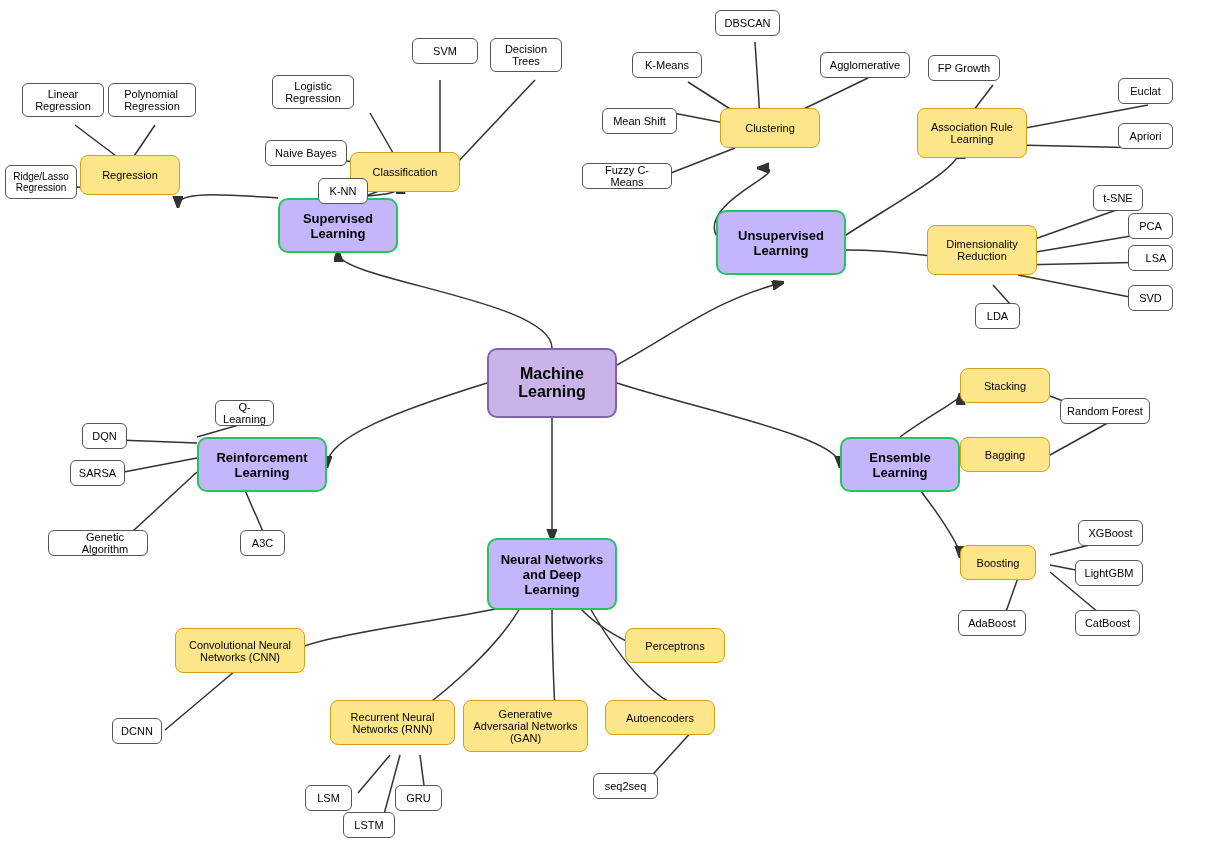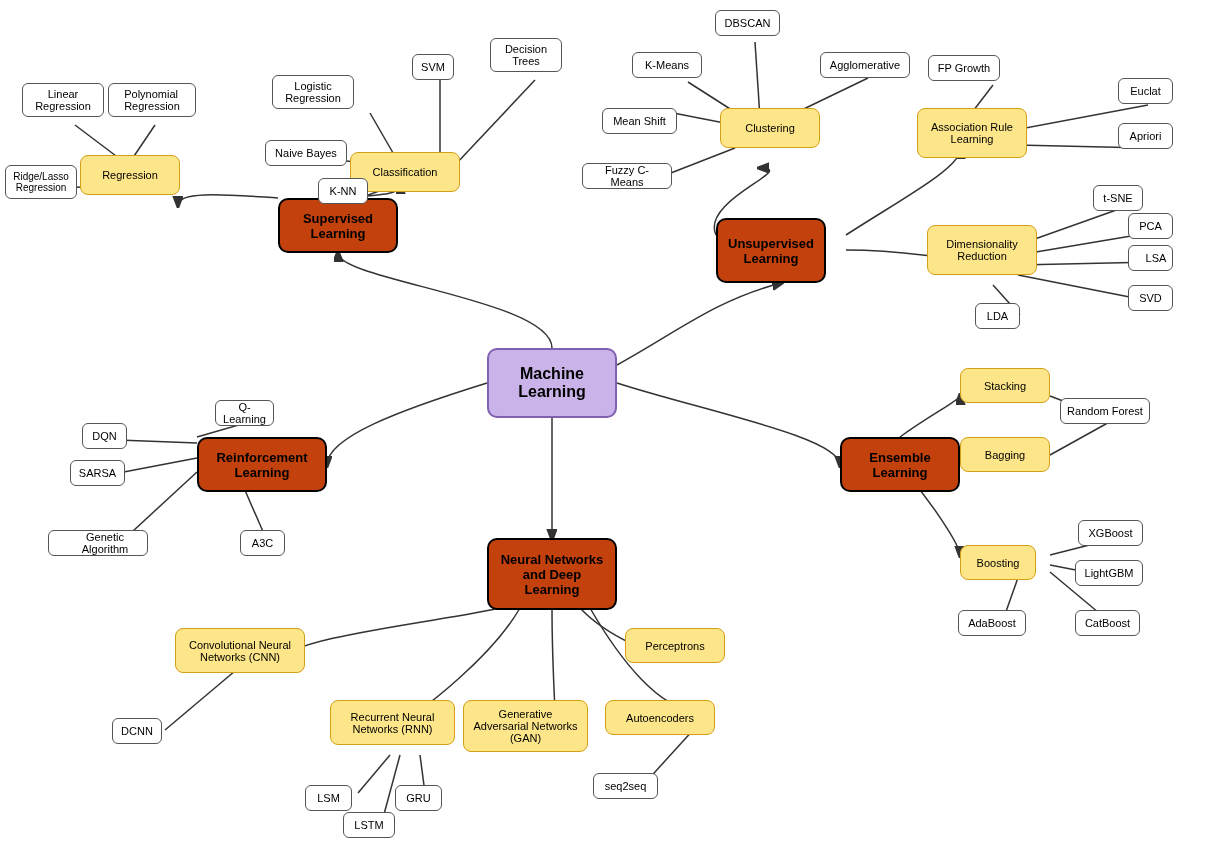--- a/index.html
+++ b/index.html
@@ -25,22 +25,22 @@
     .node-main {
       background: #c9b3e8;
       border: 2px solid #8060b0;
       font-weight: bold;
       font-size: 16px;
       width: 130px;
       height: 70px;
       border-radius: 10px;
     }
     .node-primary {
-      background: #c2410c;
-      border: 2px solid #000000;
+      background: #c4b5fd;
+      border: 2px solid #22c55e;
       font-weight: bold;
       font-size: 13px;
       border-radius: 10px;
     }
     .node-secondary {
       background: #fde68a;
       border: 1.5px solid #d4a017;
       font-size: 11px;
       border-radius: 8px;
     }
@@ -162,21 +162,21 @@
   <div class="node node-main" style="left:487px; top:348px; width:130px; height:70px;">
     <span style="white-space:pre-line; font-weight:bold; font-size:16px;">Machine
 Learning</span>
   </div>
 
   <div class="node node-primary" style="left:278px; top:198px; width:120px; height:55px;">
     <span style="white-space:pre-line; font-weight:bold;">Supervised
 Learning</span>
   </div>
 
-  <div class="node node-primary" style="left:716px; top:218px; width:110px; height:65px;">
+  <div class="node node-primary" style="left:716px; top:210px; width:130px; height:65px;">
     <span style="white-space:pre-line; font-weight:bold;">Unsupervised
 Learning</span>
   </div>
 
   <div class="node node-primary" style="left:197px; top:437px; width:130px; height:55px;">
     <span style="white-space:pre-line; font-weight:bold;">Reinforcement
 Learning</span>
   </div>
 
   <div class="node node-primary" style="left:487px; top:538px; width:130px; height:72px;">
@@ -261,21 +261,21 @@
   <div class="node node-leaf" style="left:5px; top:165px; width:72px; height:34px;">
     <span style="white-space:pre-line; text-align:center; font-size:10px;">Ridge/Lasso
 Regression</span>
   </div>
 
   <div class="node node-leaf" style="left:272px; top:75px; width:82px; height:34px;">
     <span style="white-space:pre-line; text-align:center;">Logistic
 Regression</span>
   </div>
 
-  <div class="node node-leaf" style="left:412px; top:54px; width:42px; height:26px;">
+  <div class="node node-leaf" style="left:412px; top:38px; width:66px; height:26px;">
     <span>SVM</span>
   </div>
 
   <div class="node node-leaf" style="left:490px; top:38px; width:72px; height:34px;">
     <span style="white-space:pre-line; text-align:center;">Decision
 Trees</span>
   </div>
 
   <div class="node node-leaf" style="left:265px; top:140px; width:82px; height:26px;">
     <span>Naive Bayes</span>

